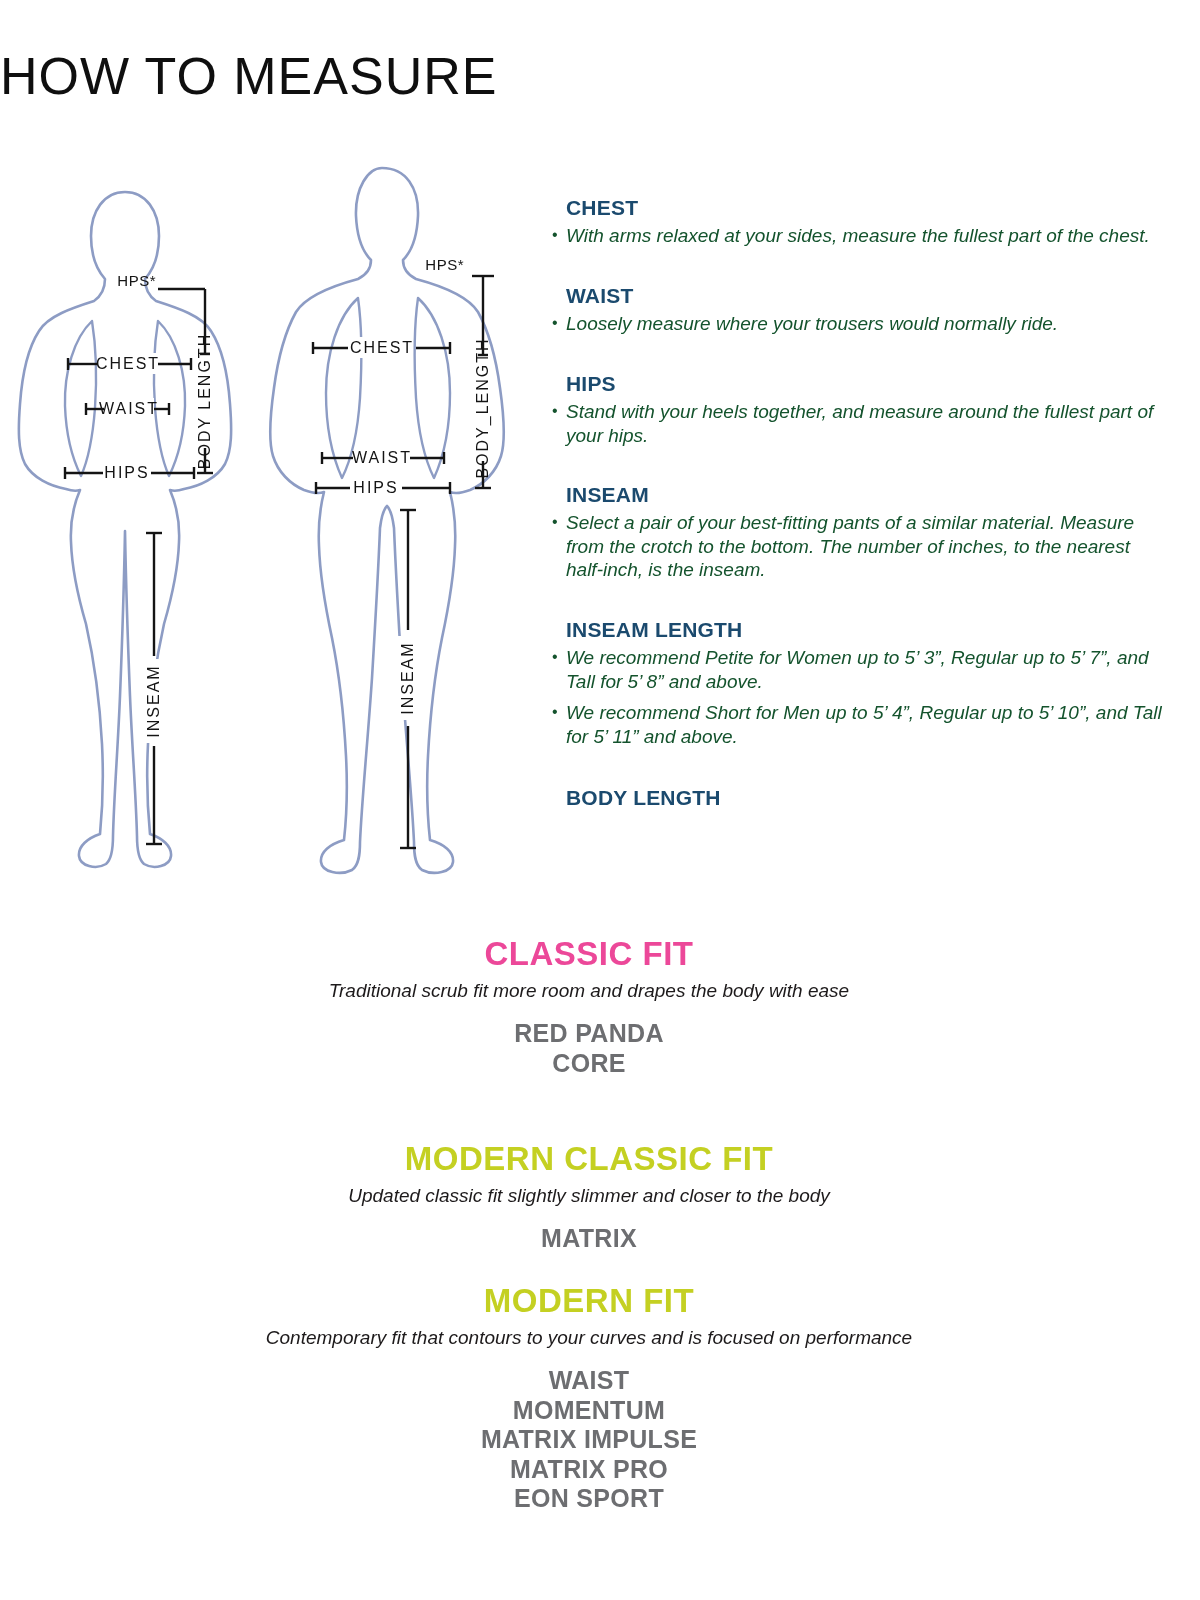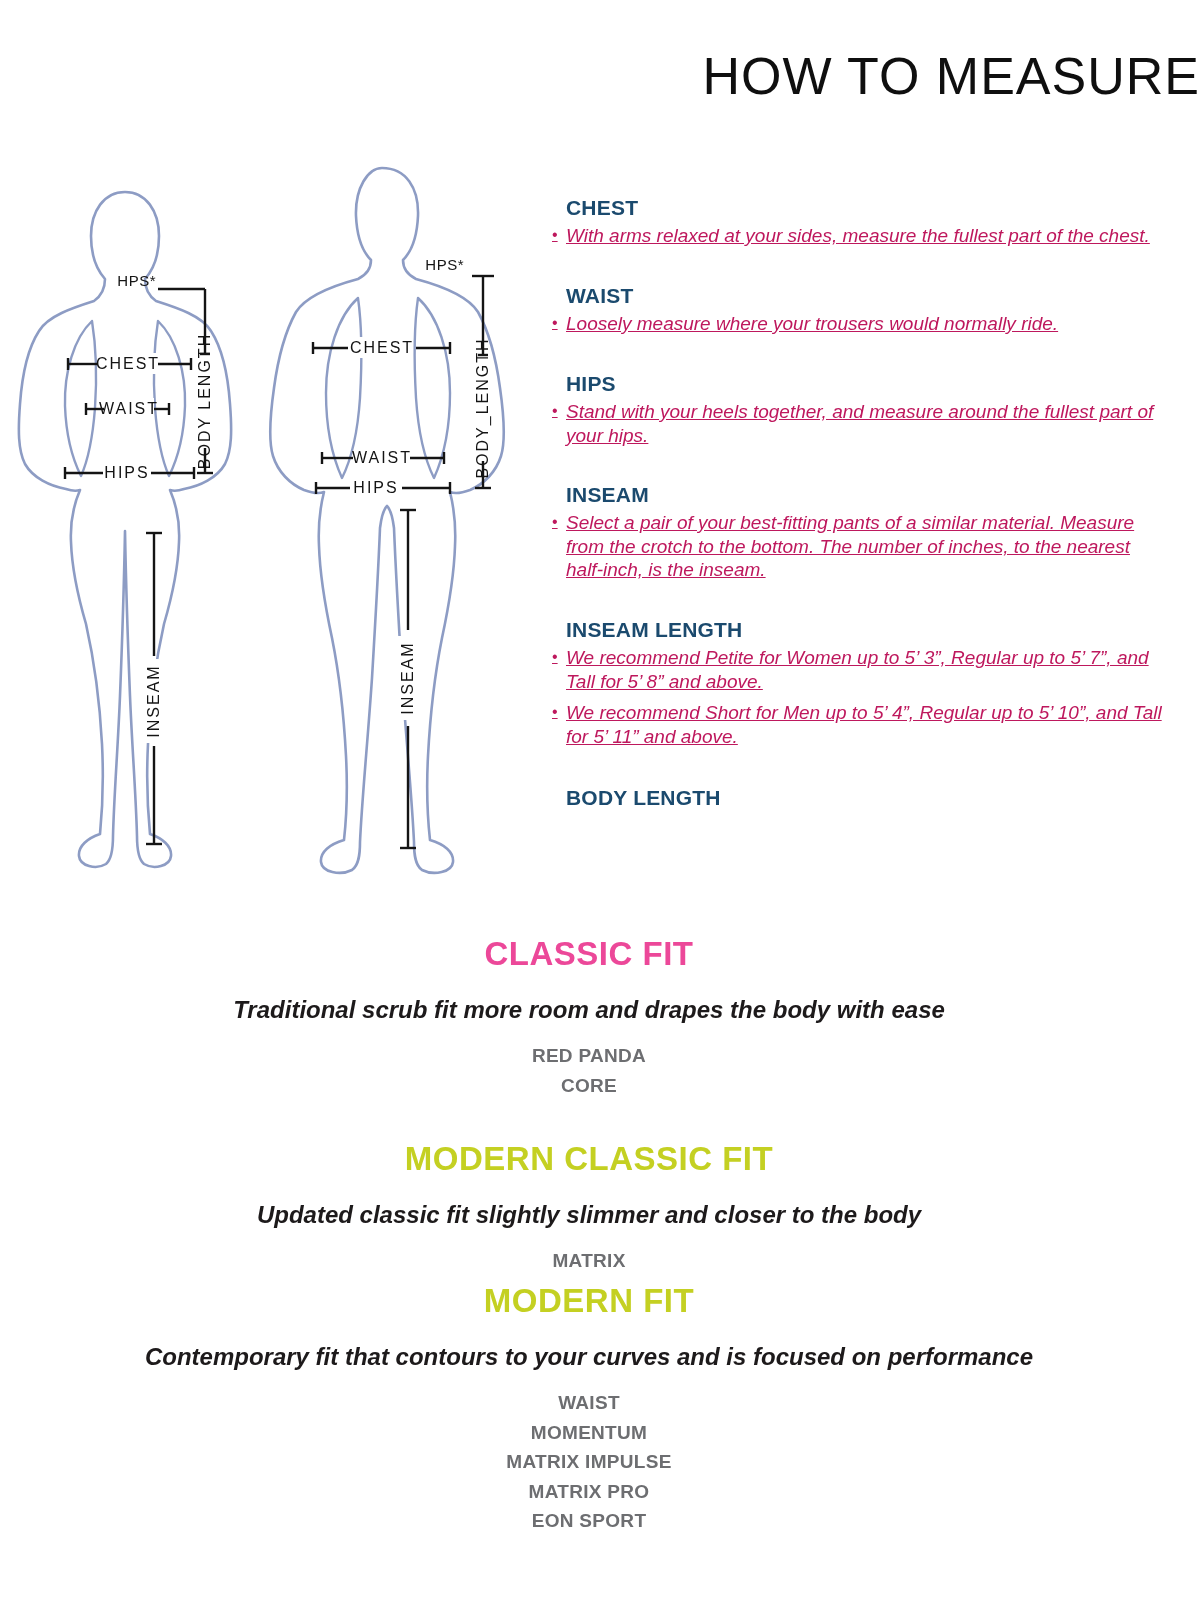--- a/index.html
+++ b/index.html
@@ -1,44 +1,44 @@
 <!DOCTYPE html>
 <html><head>
 <meta charset="utf-8">
 <style>
   html,body { margin:0; padding:0; background:#ffffff; }
   .page {
     position:relative; width:1200px; height:1600px; background:#ffffff;
     font-family:"Liberation Sans", sans-serif; color:#1a1a1a; overflow:hidden;
   }
   .title {
-    position:absolute; top:46px; left:0; width:100%; text-align:right;
+    position:absolute; top:46px; left:0; width:100%; text-align:left;
     font-size:52px; font-weight:400; letter-spacing:1px; color:#0f0f0f;
   }
   .figure-svg { position:absolute; }
   .fig-female { left:8px; top:186px; }
   .fig-male  { left:256px; top:158px; }
 
   .m-section { position:absolute; left:552px; width:616px; }
   .m-heading {
     font-size:21px; font-weight:bold; color:#1b4a6e;
     margin:0 0 4px 14px; letter-spacing:0.2px;
   }
   .m-bullet {
     display:flex; font-style:italic; font-size:19px; line-height:1.24;
-    color:#be185d; margin:0 0 8px 0;text-decoration:underline;
+    color:#14532d; margin:0 0 8px 0;
   }
   .m-bullet::before { content:"•"; flex:0 0 14px; width:14px; font-style:normal; font-size:16px; padding-top:1px; }
 
   .fit { position:absolute; left:0; width:1178px; text-align:center; }
   .fit-name { font-size:33px; font-weight:bold; letter-spacing:0.5px; line-height:1.1; }
   .fit-name.pink  { color:#ec4899; }
   .fit-name.green { color:#c4d022;margin-top:28px; }
-  .fit-desc { font-style:italic; font-size:24px; color:#1d1a1b; margin-top:24px;font-weight:bold; }
-  .fit-products { margin-top:17px; font-weight:bold; font-size:19px; color:#6d6e71; line-height:29.5px; letter-spacing:0.3px; }
+  .fit-desc { font-style:italic; font-size:19px; color:#1d1a1b; margin-top:8px; }
+  .fit-products { margin-top:17px; font-weight:bold; font-size:25px; color:#6d6e71; line-height:29.5px; letter-spacing:0.3px; }
 
   .meas-line { stroke:#141414; stroke-width:2.4; }
   .meas-label { font-family:"Liberation Sans", sans-serif; font-size:16px; letter-spacing:2px; fill:#141414; }
   .hps-label { font-family:"Liberation Sans", sans-serif; font-size:15px; letter-spacing:0.5px; fill:#141414; }
   .body-outline { fill:none; stroke-linecap:round; stroke-linejoin:round; }
 </style>
 </head>
 <body>
 
 <div class="page">

